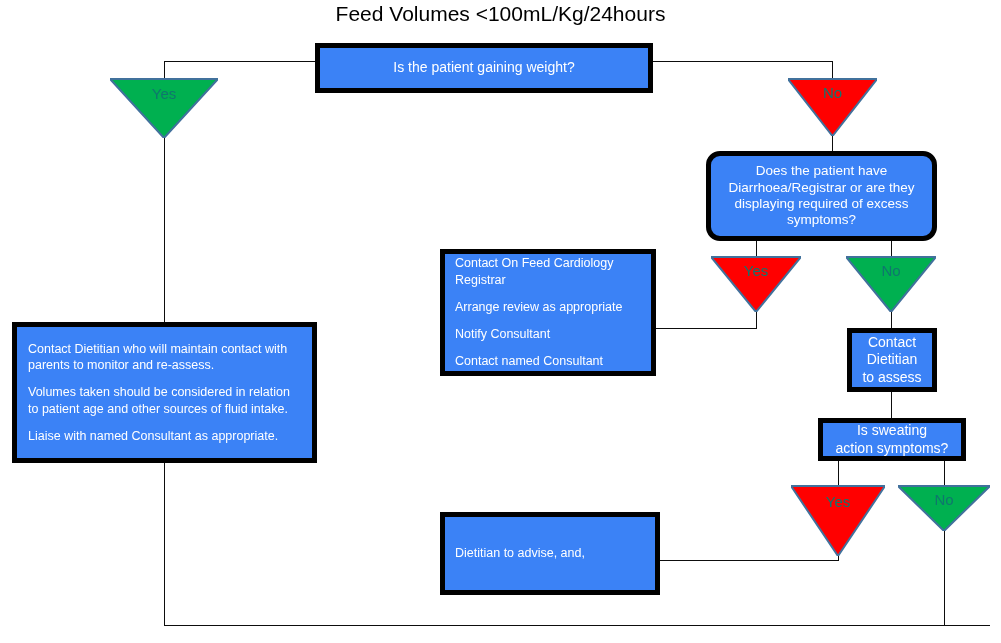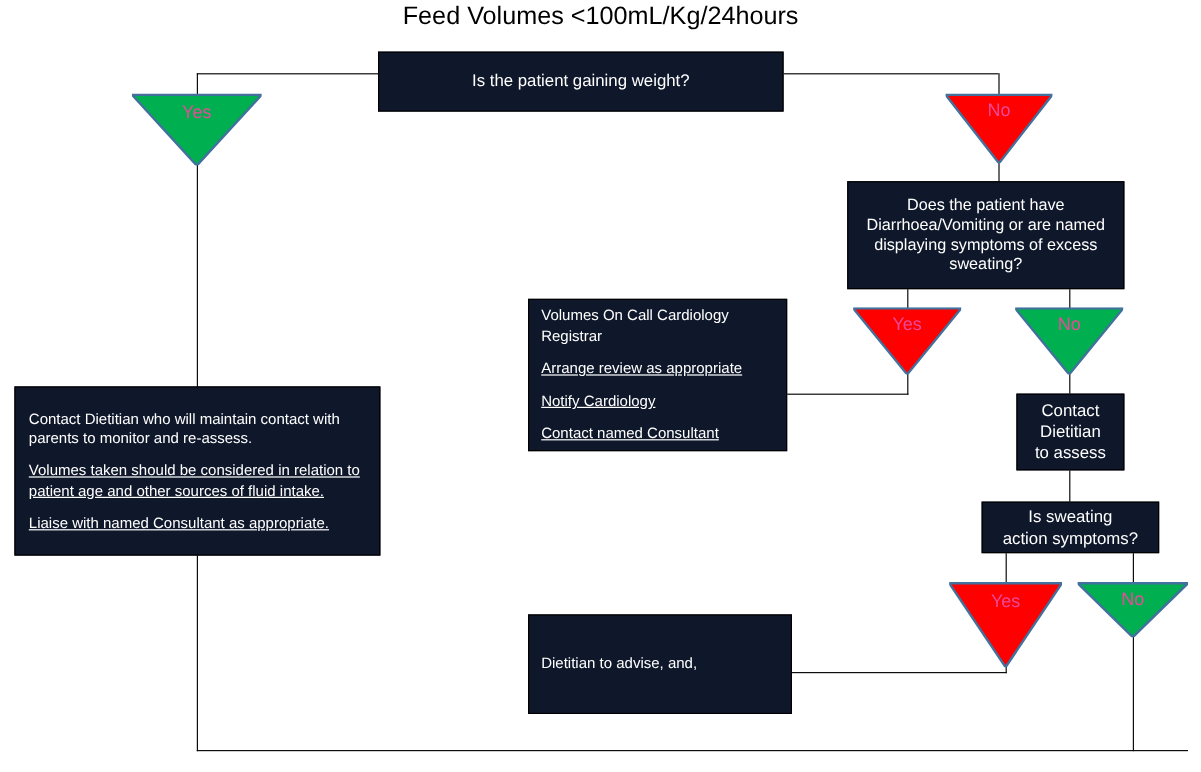--- a/index.html
+++ b/index.html
@@ -35,22 +35,22 @@
     border-top: 1.4px solid #0d0d0d;
   }
   .line-v {
     position: absolute;
     width: 0;
     border-left: 1.4px solid #0d0d0d;
   }
   
   .box {
     position: absolute;
-    background: #0f172a;
-    border: 1px solid #000000;
+    background: #3b82f6;
+    border: 5px solid #000000;
     box-sizing: border-box;
     color: #ffffff;
     font-family: "Liberation Sans", sans-serif;
   }
   .box.center {
     display: flex;
     flex-direction: column;
     align-items: center;
     justify-content: center;
     text-align: center;
@@ -64,35 +64,34 @@
   .box .ln {
     display: block;
     line-height: 1.22;
   }
   .box .para {
     display: block;
     line-height: 1.3;
   }
   .box .para + .para {
     margin-top: 11px;
-    text-decoration: underline;
   }
   
   .tri {
     position: absolute;
   }
   .tri svg {
     display: block;
   }
   .tri .tlabel {
     position: absolute;
     left: 0;
     width: 100%;
     text-align: center;
-    color: #ec4899;
+    color: #0f766e;
     font-size: 15px;
     font-family: "Liberation Sans", sans-serif;
     pointer-events: none;
   }
 </style>
 </head>
 <body>
 
 <div id="canvas">
 
@@ -133,31 +132,31 @@
   <div class="line-v" style="left:838px; top:555px; height:6px;"></div>
 
   <div class="line-h" style="left:660px; top:560px; width:179px;"></div>
 
   <div class="line-v" style="left:944px; top:461px; height:24px;"></div>
 
   <div class="box center" style="left:315px; top:43px; width:338px; height:50px; font-size:14px;">
     <span class="ln">Is the patient gaining weight?</span>
   </div>
 
-  <div class="box center" style="left:706px; top:151px; width:231px; height:90px; font-size:13.5px; padding:0 6px;">
+  <div class="box center" style="left:706px; top:151px; width:231px; height:90px; font-size:13.5px; padding:0 6px;border-radius:14px;">
     <span class="ln">Does the patient have</span>
-    <span class="ln">Diarrhoea/Vomiting or are named</span>
-    <span class="ln">displaying symptoms of excess</span>
-    <span class="ln">sweating?</span>
+    <span class="ln">Diarrhoea/Registrar or are they</span>
+    <span class="ln">displaying required of excess</span>
+    <span class="ln">symptoms?</span>
   </div>
 
   <div class="box leftal" style="left:440px; top:249px; width:216px; height:127px; font-size:12.5px; padding:10px 10px;">
-    <span class="para">Volumes On Call Cardiology Registrar</span>
+    <span class="para">Contact On Feed Cardiology Registrar</span>
     <span class="para">Arrange review as appropriate</span>
-    <span class="para">Notify Cardiology</span>
+    <span class="para">Notify Consultant</span>
     <span class="para">Contact named Consultant</span>
   </div>
 
   <div class="box leftal" style="left:12px; top:322px; width:305px; height:141px; font-size:12.5px; padding:24px 11px;">
     <span class="para">Contact Dietitian who will maintain contact with parents to monitor and re-assess.</span>
     <span class="para">Volumes taken should be considered in relation to patient age and other sources of fluid intake.</span>
     <span class="para">Liaise with named Consultant as appropriate.</span>
   </div>
 
   <div class="box center" style="left:847px; top:328px; width:90px; height:64px; font-size:14px;">

